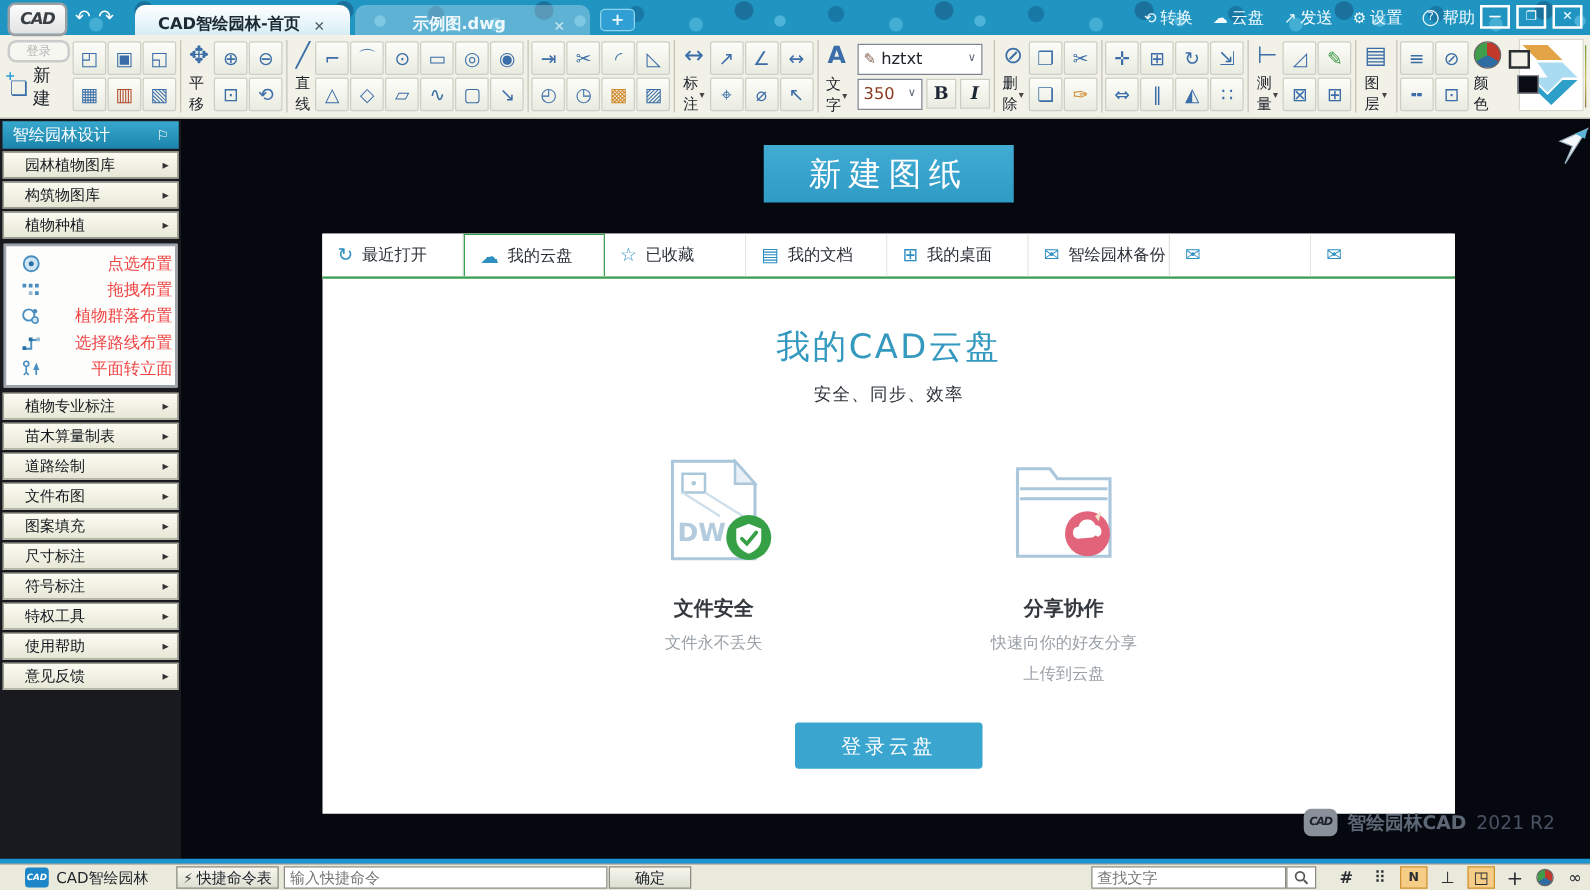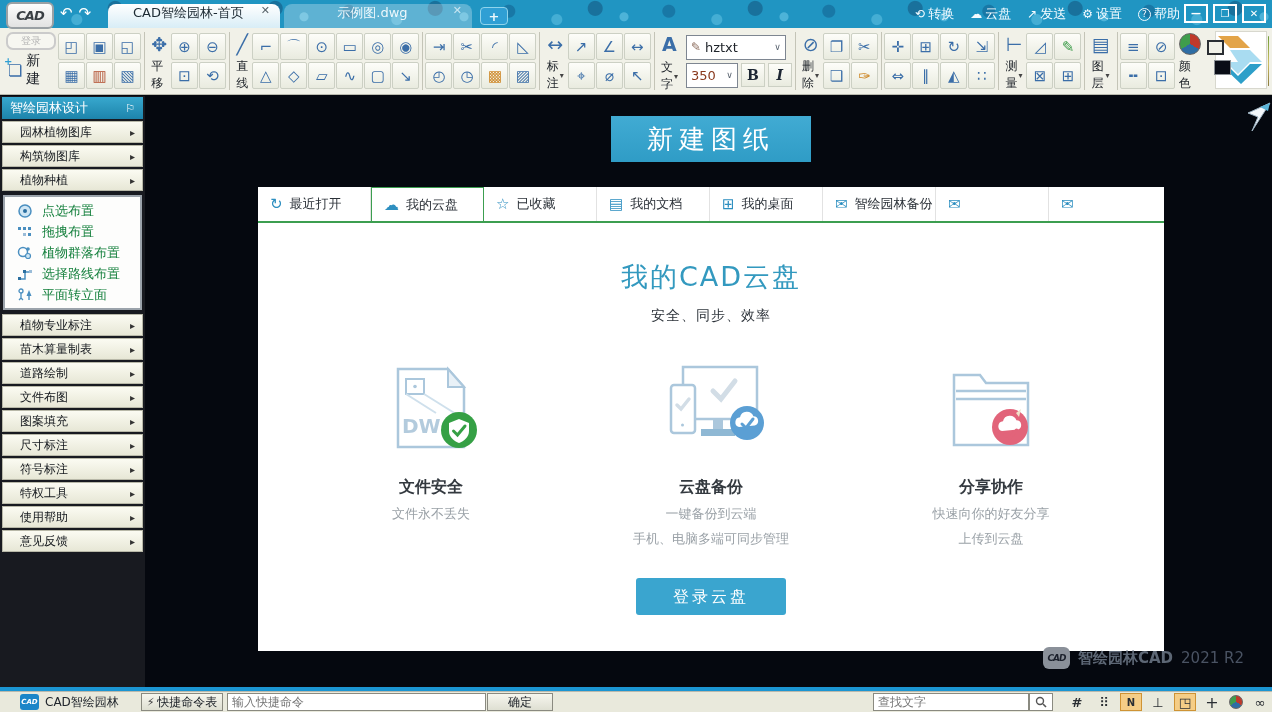--- a/index.html
+++ b/index.html
@@ -14,21 +14,21 @@
       radial-gradient(circle at 72% 30%, #19719c 0 7px, transparent 8px),
       radial-gradient(circle at 90% 60%, #4db3d8 0 4px, transparent 5px);
     background-size:160px 28px;
     display:flex;align-items:flex-end;}
   .applogo{position:absolute;left:6px;top:2px;width:48px;height:27px;background:linear-gradient(#fdfdfd,#e2e2e2);
     border:2px solid #9aa0a4;border-radius:6px;display:flex;align-items:center;justify-content:center;
     font-weight:bold;font-style:italic;color:#3a3f44;font-size:13px;letter-spacing:-1px;z-index:3;}
   .histbtns{position:absolute;left:60px;top:4px;display:flex;gap:6px;color:#fff;font-size:15px;}
   .histbtns span{cursor:default;}
   .ttabs{display:flex;align-items:flex-end;height:100%;padding-left:108px;}
-  .ttab{height:24px;display:flex;align-items:flex-start;border-radius:8px 8px 0 0;padding:0 10px 0 14px;font-size:13px;}
+  .ttab{height:24px;display:flex;align-items:flex-end;border-radius:8px 8px 0 0;padding:0 20px 0 14px;font-size:13px;font-weight:bold;}
   .ttab.active{width:172px;background:linear-gradient(#ffffff,#d8edf6);color:#1c2a33;}
   .ttab.inactive{width:188px;background:rgba(255,255,255,0.28);color:#eef8fc;margin-left:4px;}
   .ttab .tlabel{flex:1;text-align:center;}
   .ttab .tclose{font-size:11px;opacity:.75;margin-left:6px;}
   .newtab{width:28px;height:18px;margin:0 0 3px 8px;background:#2f9fd4;border:1px solid #8fd4ec;border-radius:4px;
     color:#eaf7fc;font-size:13px;font-weight:bold;display:flex;align-items:center;justify-content:center;}
   .tactions{position:absolute;right:92px;top:5px;display:flex;gap:16px;color:#f4fbff;font-size:13px;}
   .taction{display:flex;align-items:center;gap:3px;}
   .taction .ticon{font-size:12px;}
   .taction .qcirc{display:inline-flex;width:13px;height:13px;border:1px solid #f4fbff;border-radius:50%;
@@ -84,21 +84,21 @@
   .sidebar{width:145px;background:#181a20;flex:none;display:flex;flex-direction:column;padding:1px 2px;}
   .sheader{height:22px;background:linear-gradient(#38a8ce,#1d84ab);color:#fff;font-size:13px;display:flex;
     align-items:center;padding:0 8px;margin-bottom:1px;}
   .sheader .shl{flex:1;}
   .sheader .pin{font-size:11px;}
   .sitem{height:22px;margin:1px 0;background:linear-gradient(#fbfbf2,#e7e7d6);border:1px solid #b8b8a8;
     display:flex;align-items:center;font-size:12px;color:#14181d;padding:0 7px 0 17px;}
   .sitem .silbl{flex:1;}
   .sitem .sarrow{font-size:10px;color:#333;}
   .submenu{margin:3px 1px;border:2px solid #9ba3ab;background:#fdfdfc;padding:3px 2px;}
-  .subitem{height:21px;display:flex;align-items:center;gap:9px;font-size:13px;color:#15803d;padding-left:10px;}
+  .subitem{height:21px;display:flex;align-items:center;gap:9px;font-size:13px;color:#ef4444;padding-left:10px;justify-content:space-between;}
   .subitem svg{flex:none;}
 
   .canvas{flex:1;position:relative;background:#05080f;overflow:hidden;}
 
   .dlgheader{position:absolute;left:466px;top:20px;width:200px;height:46px;background:linear-gradient(#41abd3,#2f9cc6);
     color:#fff;font-size:26px;letter-spacing:6px;display:flex;align-items:center;justify-content:center;}
 
   .panel{position:absolute;left:113px;top:91px;width:906px;height:464px;background:#fff;}
   .ptabs{display:flex;height:36px;border-bottom:2px solid #3c9e50;background:#fff;}
   .ptab{width:113px;border-right:1px solid #e2e2e2;display:flex;align-items:center;gap:7px;padding-left:12px;
@@ -679,39 +679,20 @@
                 <circle cx="83" cy="69" r="18" fill="#35a045"></circle>
                 <path d="M83 58 L93 62 V70 C93 76 88 80 83 82 C78 80 73 76 73 70 V62 Z" fill="#fff"></path>
                 <path d="M77.5 70 L81.5 74 L89 65" fill="none" stroke="#35a045" stroke-width="3" stroke-linecap="round"></path>
               </svg>
             </div>
             <div class="ftitle">文件安全</div>
             <div class="fline">文件永不丢失</div>
           </div>
           <div class="feature">
             <div class="ficon">
-              <svg width="120" height="100" viewBox="0 0 120 100">
-                <rect x="32" y="6" width="74" height="52" fill="#fff" stroke="#abc7dc" stroke-width="2.5"></rect>
-                <path d="M62 30 L70 38 L84 20" fill="none" stroke="#d2dde6" stroke-width="5" stroke-linecap="round"></path>
-                <rect x="62" y="58" width="10" height="10" fill="#abc7dc"></rect>
-                <rect x="50" y="68" width="34" height="7" fill="#8fb8d4"></rect>
-                <rect x="20" y="24" width="24" height="48" rx="3" fill="#fff" stroke="#abc7dc" stroke-width="2.5"></rect>
-                <path d="M26 44 L30 48 L38 38" fill="none" stroke="#d2dde6" stroke-width="3.5" stroke-linecap="round"></path>
-                <circle cx="31.5" cy="64" r="1.5" fill="#abc7dc"></circle>
-                <circle cx="96" cy="62" r="17" fill="#5b9fd4"></circle>
-                <path d="M88 66 a5 5 0 0 1 1-9.8 a7 7 0 0 1 13.4-1 a4.8 4.8 0 0 1 1.3 9.4 Z" fill="#fff"></path>
-                <path d="M91 63 L95 67 L102 58" fill="none" stroke="#5b9fd4" stroke-width="3" stroke-linecap="round"></path>
-              </svg>
-            </div>
-            <div class="ftitle">云盘备份</div>
-            <div class="fline">一键备份到云端</div>
-            <div class="fline">手机、电脑多端可同步管理</div>
-          </div>
-          <div class="feature">
-            <div class="ficon">
               <svg width="110" height="100" viewBox="0 0 110 100">
                 <path d="M18 14 H44 L50 22 H92 V84 H18 Z" fill="#fff" stroke="#abc7dc" stroke-width="2.5"></path>
                 <path d="M20 30 H90 M20 38 H90" stroke="#abc7dc" stroke-width="2.5"></path>
                 <circle cx="74" cy="66" r="18" fill="#e2647a"></circle>
                 <path d="M66 70 a5 5 0 0 1 1-9.8 a7 7 0 0 1 13.4-1 a4.8 4.8 0 0 1 1.3 9.4 Z" fill="#fff"></path>
                 <path d="M68.5 73.5 L74 77 L80.5 69" fill="none" stroke="#e2647a" stroke-width="3" stroke-linecap="round"></path>
                 <path d="M80 52 L85 48 L83 56 Z" fill="#f0e2c8"></path>
               </svg>
             </div>
             <div class="ftitle">分享协作</div>

